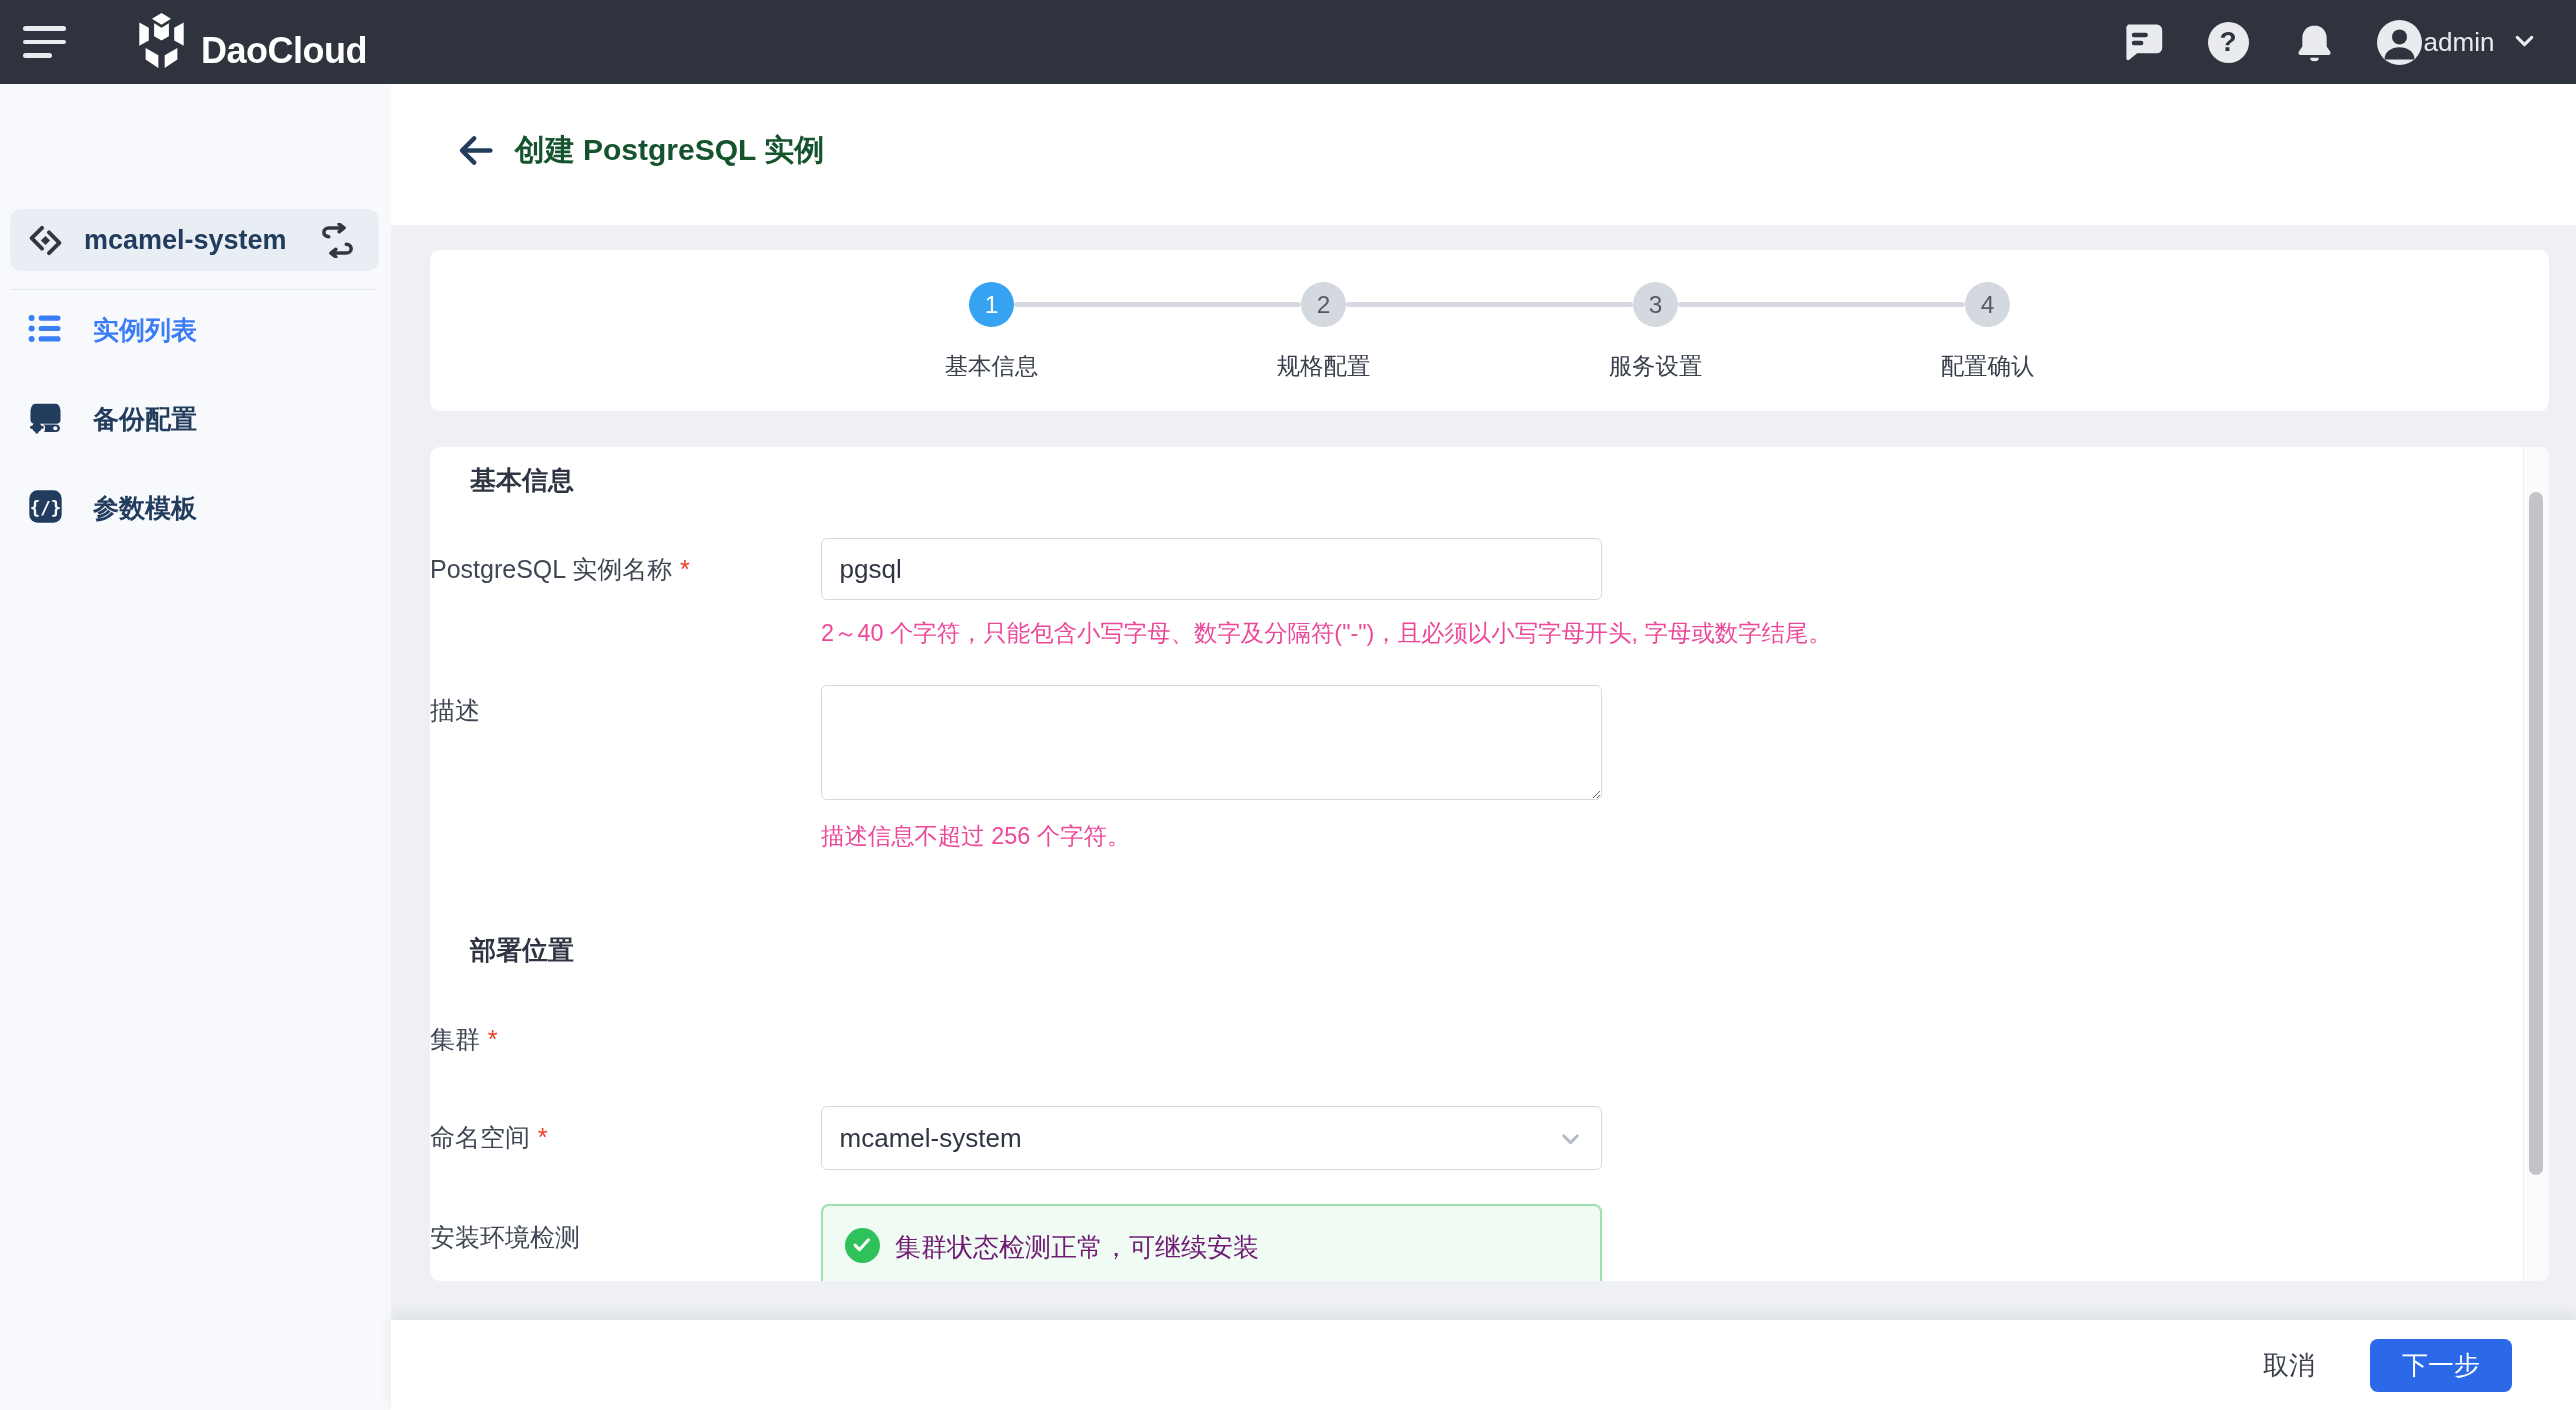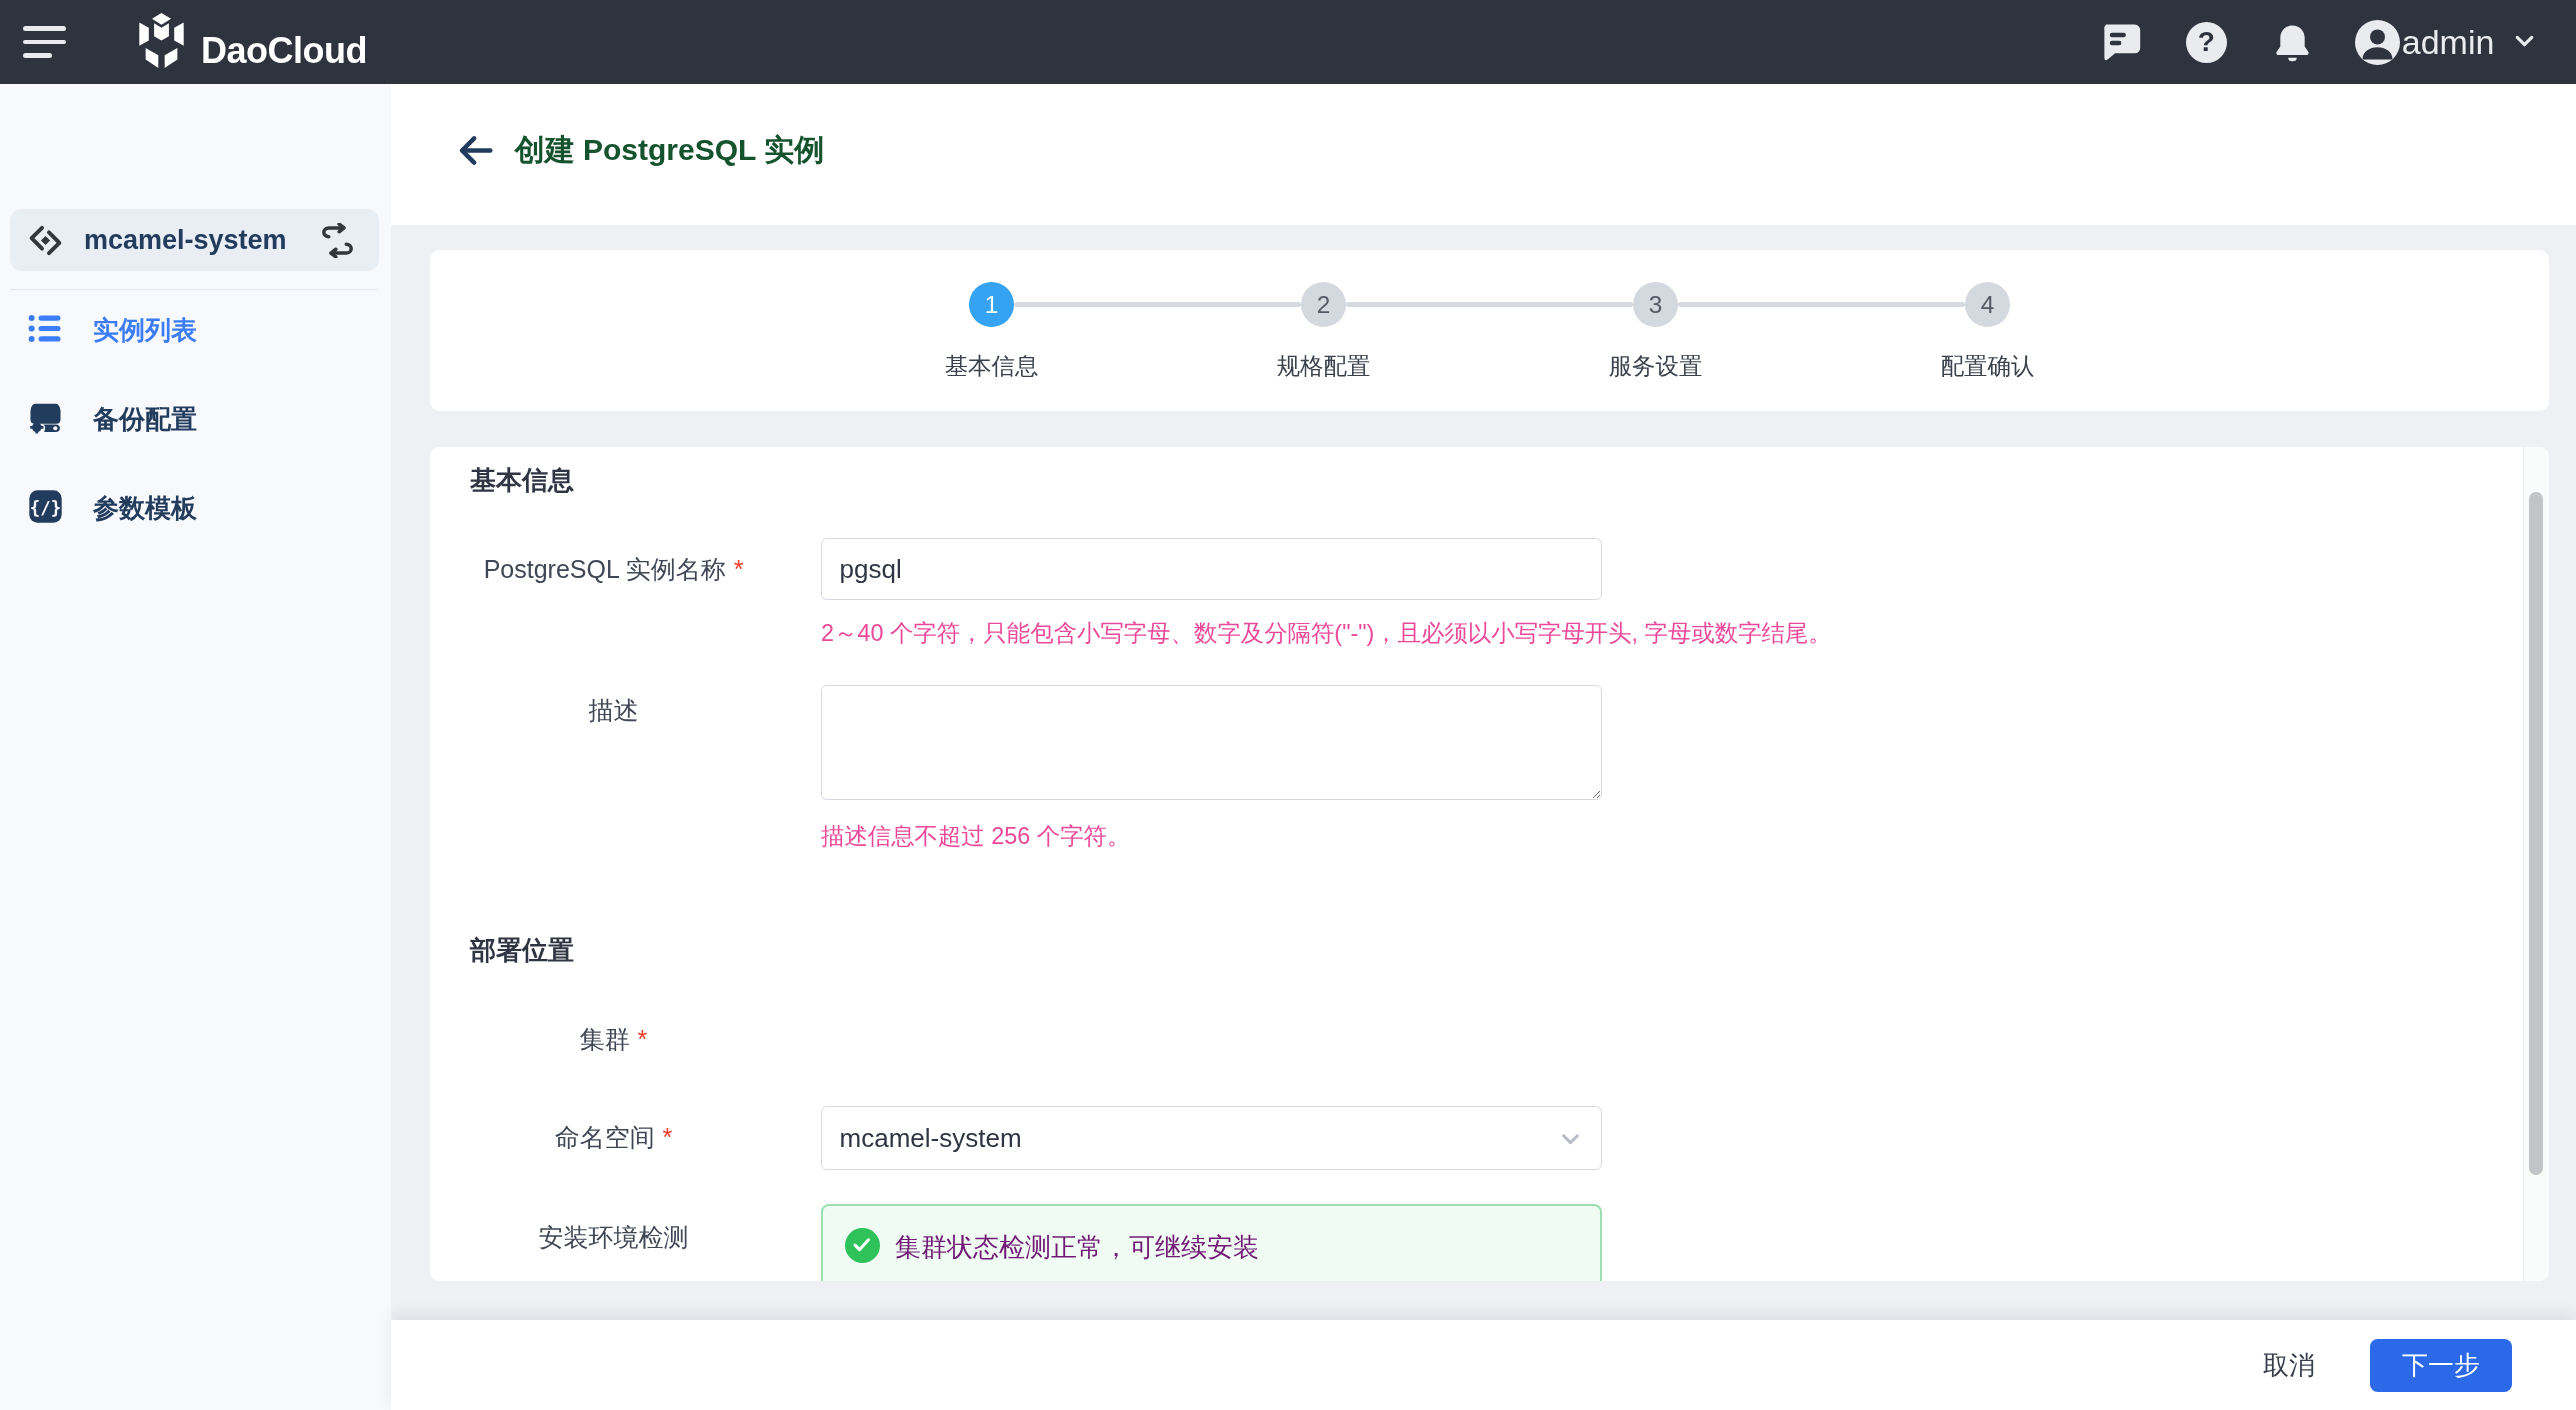--- a/index.html
+++ b/index.html
@@ -17,21 +17,21 @@
   .hamburger i:nth-child(3){ width:29px; }
   .brand { display:flex; align-items:flex-end; margin-left:62px; gap:13.7px; }
   .brand-name { color:#fff; font-size:36px; font-weight:800; letter-spacing:-0.5px; }
   .topbar-right { margin-left:auto; display:flex; align-items:center; gap:39px; padding-right:37px; }
   .tb-iconbtn { width:47px; height:47px; display:flex; align-items:center; justify-content:center;
                 background:none; border:none; cursor:pointer; }
   .help-circle { width:41px; height:41px; border-radius:50%; background:#e9ebee; color:#2f333e;
                  font-size:28px; font-weight:800; display:flex; align-items:center; justify-content:center; }
   .avatar { width:45px; height:45px; border-radius:50%; background:#e9ebee; overflow:hidden;
             display:flex; align-items:center; justify-content:center; }
-  .user-name { color:#e9ebee; font-size:34px; margin-left:-13.7px; }
+  .user-name { color:#e9ebee; font-size:26px; margin-left:-13.7px; }
   .user-group { display:flex; align-items:center; gap:15.6px; cursor:pointer; }
 
   
   .sidebar { position:absolute; left:0; top:84px; width:391px; height:1327px; background:#f8f9fc; }
   .product { display:flex; align-items:center; gap:21.5px; padding:47px 11.7px 0 21.5px; }
   .product-title { color:#223c5e; font-size:28px; font-weight:700; white-space:nowrap; overflow:hidden; }
   .workspace { position:absolute; left:9.8px; top:125px; width:369px; height:62px; background:#e9edf4;
                border-radius:11.7px; display:flex; align-items:center; cursor:pointer; }
   .workspace-name { color:#223c5e; font-size:27px; font-weight:700; margin-left:19.5px; }
   .ws-icon { margin-left:17.6px; display:flex; }
@@ -58,21 +58,21 @@
                  font-size:24.4px; display:flex; align-items:center; justify-content:center; cursor:pointer; }
   .step-circle.active { background:#36a3f2; color:#fff; }
   .step-line { width:287px; height:4.9px; border-radius:2.9px; background:#d6dae0; margin:0 0; }
   .label-row { display:flex; margin-top:23.4px; }
   .step-label { width:332px; text-align:center; font-size:23.4px; color:#3a414d; }
 
   
   .form-panel { position:absolute; left:39px; top:363px; width:2119px; height:834px; background:#fff;
                 border-radius:9.8px; overflow:hidden; }
   .section-title { position:absolute; left:40px; font-size:26px; font-weight:700; color:#2f3542; }
-  .flabel { position:absolute; width:355px; text-align:center; font-size:25px; color:#3f4654; line-height:31px;padding-left:12px; }
+  .flabel { position:absolute; width:355px; text-align:left; font-size:25px; color:#3f4654; line-height:31px; }
   .req { color:#ee3b28; margin-left:7.8px; font-size:25px; }
   .text-input { position:absolute; left:391px; width:781px; height:62px; border:1.5px solid #d4d9e1;
                 border-radius:5.9px; font-size:26px; color:#2f3542; padding:0 17.6px;
                 font-family:"Liberation Sans","DejaVu Sans",sans-serif; background:#fff; }
   .help-text { position:absolute; left:391px; font-size:23.4px; color:#ec4899; }
   .desc-area { position:absolute; left:391px; top:238px; width:781px; height:115px; border:1.5px solid #d4d9e1;
                border-radius:5.9px; font-size:25px; color:#2f3542; padding:11.7px 15.6px; resize:vertical;
                font-family:"Liberation Sans","DejaVu Sans",sans-serif; }
   .select-box { position:absolute; left:391px; width:781px; height:64px; border:1.5px solid #d4d9e1;
                 border-radius:5.9px; background:#fff; display:flex; align-items:center; cursor:pointer; }

